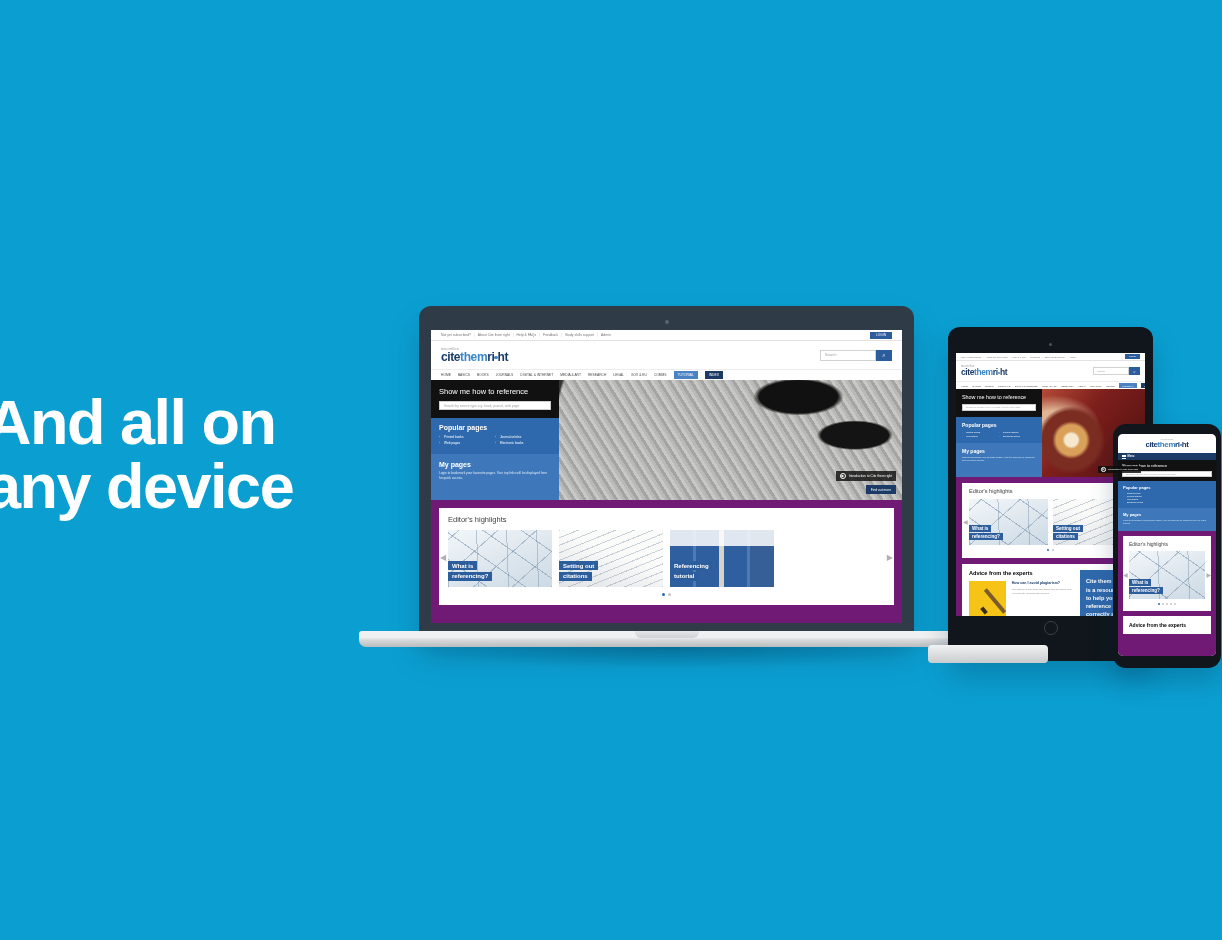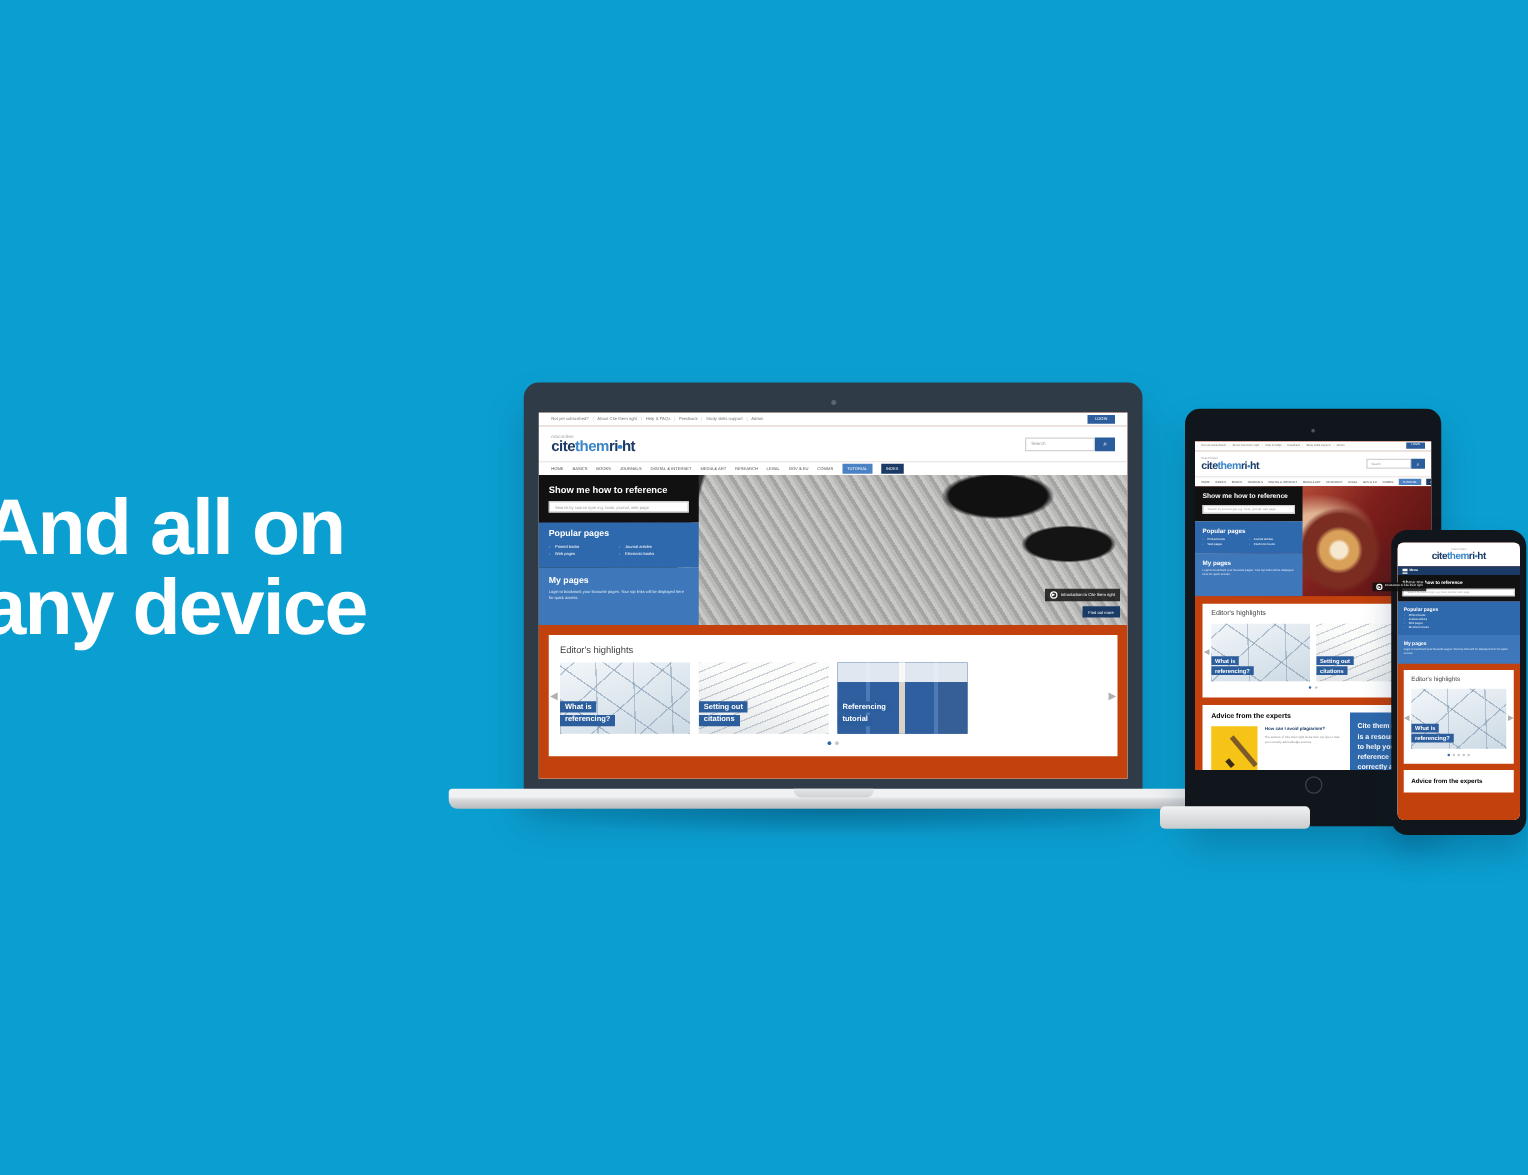--- a/index.html
+++ b/index.html
@@ -19,21 +19,21 @@
     color: #ffffff;
     font-size: 63px;
     font-weight: bold;
     line-height: 1.02;
     letter-spacing: -1.5px;
     white-space: nowrap;
   }
   .headline .hl-line { display: block; }
 
   
-  .site { background: #c2410c; width: 100%; height: 100%; overflow: hidden; position: relative; }
+  .site { background: #701a75; width: 100%; height: 100%; overflow: hidden; position: relative; }
   .util-bar {
     background: #fff; display: flex; align-items: center;
     border-bottom: 1px solid #e3e3e3;
   }
   .util-links { display: flex; align-items: center; color: #777; flex: 1; }
   .util-links span.sep { color: #c9c9c9; }
   .login-btn { background: #2b5c9b; color: #fff; text-align: center; }
   .brand-row { background:#fff; display:flex; align-items:center; }
   .logo-sub { color: #9a9a9a; letter-spacing: .2px; }
   .logo-main { font-weight: bold; letter-spacing: -0.4px; white-space: nowrap; }
@@ -65,21 +65,21 @@
   }
   .hero-photo.red {
     background:
       radial-gradient(circle at 61% 58%, #f6e7cf 0 5%, #d9a05a 7% 12%, #7b2d22 15% 23%, rgba(0,0,0,0) 27%),
       radial-gradient(ellipse 40% 55% at 52% 40%, rgba(247,221,183,.75) 0 28%, rgba(0,0,0,0) 60%),
       linear-gradient(125deg, #e8c9a4 0 18%, #b24a36 34%, #7e1f1c 60%, #4e1111 100%),
       #8d2a20;
   }
   .hero-left { position:relative; z-index:2; display:flex; flex-direction:column; }
   .hero-black { background:#111111; color:#fff; }
-  .hero-black h3 { font-weight:bold; }
+  .hero-black h3 { font-weight:normal; }
   .hero-search { background:#fff; color:#a0a0a0; display:flex; align-items:center; border:1px solid #cfcfcf; }
   .hero-popular { background:#2f69ad; color:#fff; }
   .hero-popular h3, .hero-my h3 { font-weight:bold; }
   .hero-popular ul { display:flex; flex-wrap:wrap; list-style:none; }
   .hero-popular li { position:relative; }
   .hero-popular li::before { content:"›"; position:absolute; left:0; color:#bcd6ef; }
   .hero-my { background:#3f78ba; color:#fff; flex:1; }
   .hero-my p { color:#dce9f7; }
   .video-tag { position:absolute; background:rgba(15,15,15,.82); color:#fff; display:flex; align-items:center; z-index:3; }
   .play-ic { border-radius:50%; border:1px solid #fff; display:inline-flex; align-items:center; justify-content:center; }

